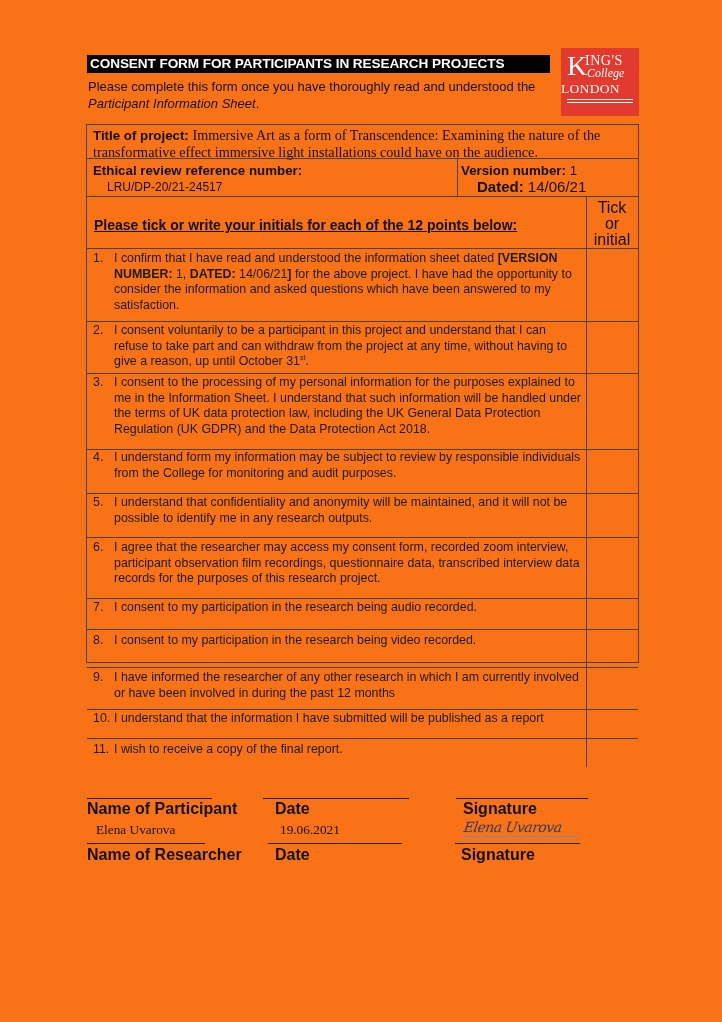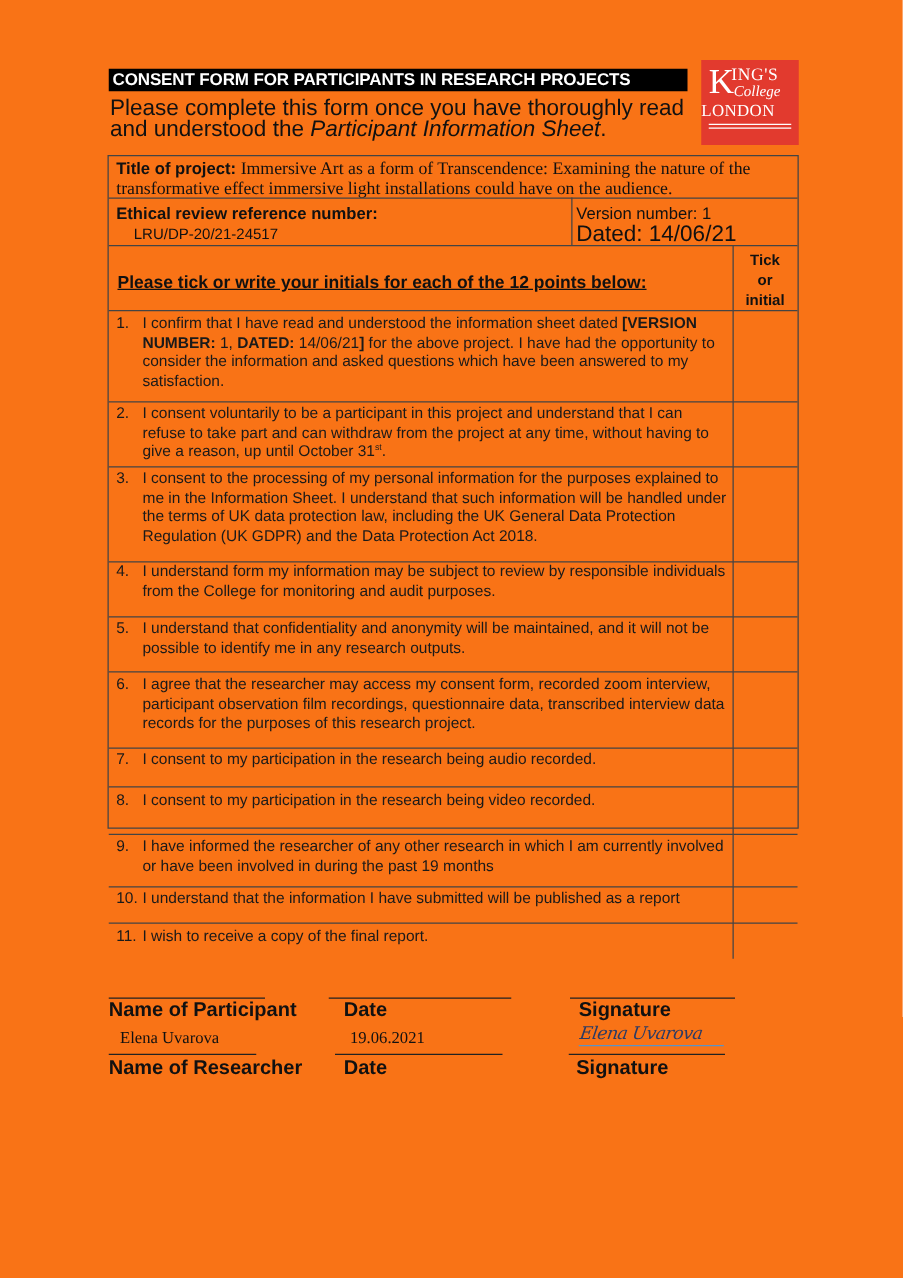--- a/index.html
+++ b/index.html
@@ -9,21 +9,21 @@
   .page { position: absolute; left: 0; top: 0; width: 722px; height: 1022px; background: #f97316; }
 
   
   .banner {
     position: absolute; left: 87px; top: 55px; width: 463px; height: 18px;
     background: #000; color: #fff; font-weight: bold; font-size: 13.6px;
     line-height: 18px; padding-left: 3px; letter-spacing: -0.1px; white-space: nowrap;
   }
   .intro {
     position: absolute; left: 88px; top: 78px; width: 460px;
-    font-size: 18px; line-height: 17px; color: #111;
+    font-size: 13px; line-height: 17px; color: #111;
   }
   .intro i { font-style: italic; }
 
   .logo {
     position: absolute; left: 561px; top: 48px; width: 78px; height: 68px;
     background: #e23a2e; color: #fff; font-family: "Liberation Serif", serif;
     text-align: center;
   }
   .logo .k1 { position: absolute; left: 6px; top: 4px; font-size: 28px; line-height: 28px; }
   .logo .k2 { position: absolute; left: 24px; top: 6px; font-size: 14px; line-height: 14px; letter-spacing: 0.5px; }
@@ -42,30 +42,30 @@
   .title-row {
     position: absolute; left: 6px; top: 2px; width: 540px;
     font-size: 13.4px; line-height: 16px;
   }
   .title-row b { font-family: "Liberation Sans", sans-serif; font-weight: bold; font-size: 13.3px; }
   .title-row span.val { font-family: "Liberation Serif", serif; font-size: 14.2px; }
 
   .eth-label { position: absolute; left: 6px; top: 38px; font-size: 13.3px; font-weight: bold; line-height: 16px; }
   .eth-value { position: absolute; left: 20px; top: 54px; font-size: 12px; line-height: 16px; }
   .ver-row { position: absolute; left: 374px; top: 38px; font-size: 13.3px; line-height: 16px; white-space: nowrap; }
-  .dated-row { position: absolute; left: 374px; top: 54px; font-size: 18px; line-height: 16px; white-space: nowrap; }
-  .bold { font-weight: normal; text-align: center; }
+  .dated-row { position: absolute; left: 390px; top: 54px; font-size: 15px; line-height: 16px; white-space: nowrap; }
+  .bold { font-weight: bold; text-align: center; }
 
   .instr {
     position: absolute; left: 7px; top: 91px; font-size: 14px; font-weight: bold;
     text-decoration: underline; line-height: 18px; white-space: nowrap;
   }
   .tick-head {
     position: absolute; left: 499px; top: 75px; width: 52px; text-align: center;
-    font-size: 12px; font-weight: bold; line-height: 16px;
+    font-size: 16px; font-weight: normal; line-height: 16px;
   }
 
   .item {
     position: absolute; left: 6px; width: 488px; font-size: 12.4px; line-height: 15.5px; color: #1a1a1a;
   }
   .item .num { position: absolute; left: 0; top: 0; width: 22px; }
   .item .txt { display: block; padding-left: 21px; }
   .item .txt b { font-weight: bold; }
   .item sup { font-size: 7px; vertical-align: super; line-height: 0; }
   .tickbox { position: absolute; left: 503px; width: 46px; }
@@ -177,21 +177,21 @@
     <div class="tickbox" style="top:474px; height:29px"></div>
 
     <div class="item" style="top:508px">
       <span class="num">8.</span>
       <span class="txt">I consent to my participation in the research being video recorded.</span>
     </div>
     <div class="tickbox" style="top:505px; height:36px"></div>
 
     <div class="item" style="top:545px">
       <span class="num">9.</span>
-      <span class="txt">I have informed the researcher of any other research in which I am currently involved or have been involved in during the past 19 months</span>
+      <span class="txt">I have informed the researcher of any other research in which I am currently involved or have been involved in during the past 12 months</span>
     </div>
     <div class="tickbox" style="top:543px; height:40px"></div>
 
     <div class="item" style="top:586px; width:492px">
       <span class="num">10.</span>
       <span class="txt">I understand that the information I have submitted will be published as a report</span>
     </div>
     <div class="tickbox" style="top:585px; height:27px"></div>
 
     <div class="item" style="top:617px">

